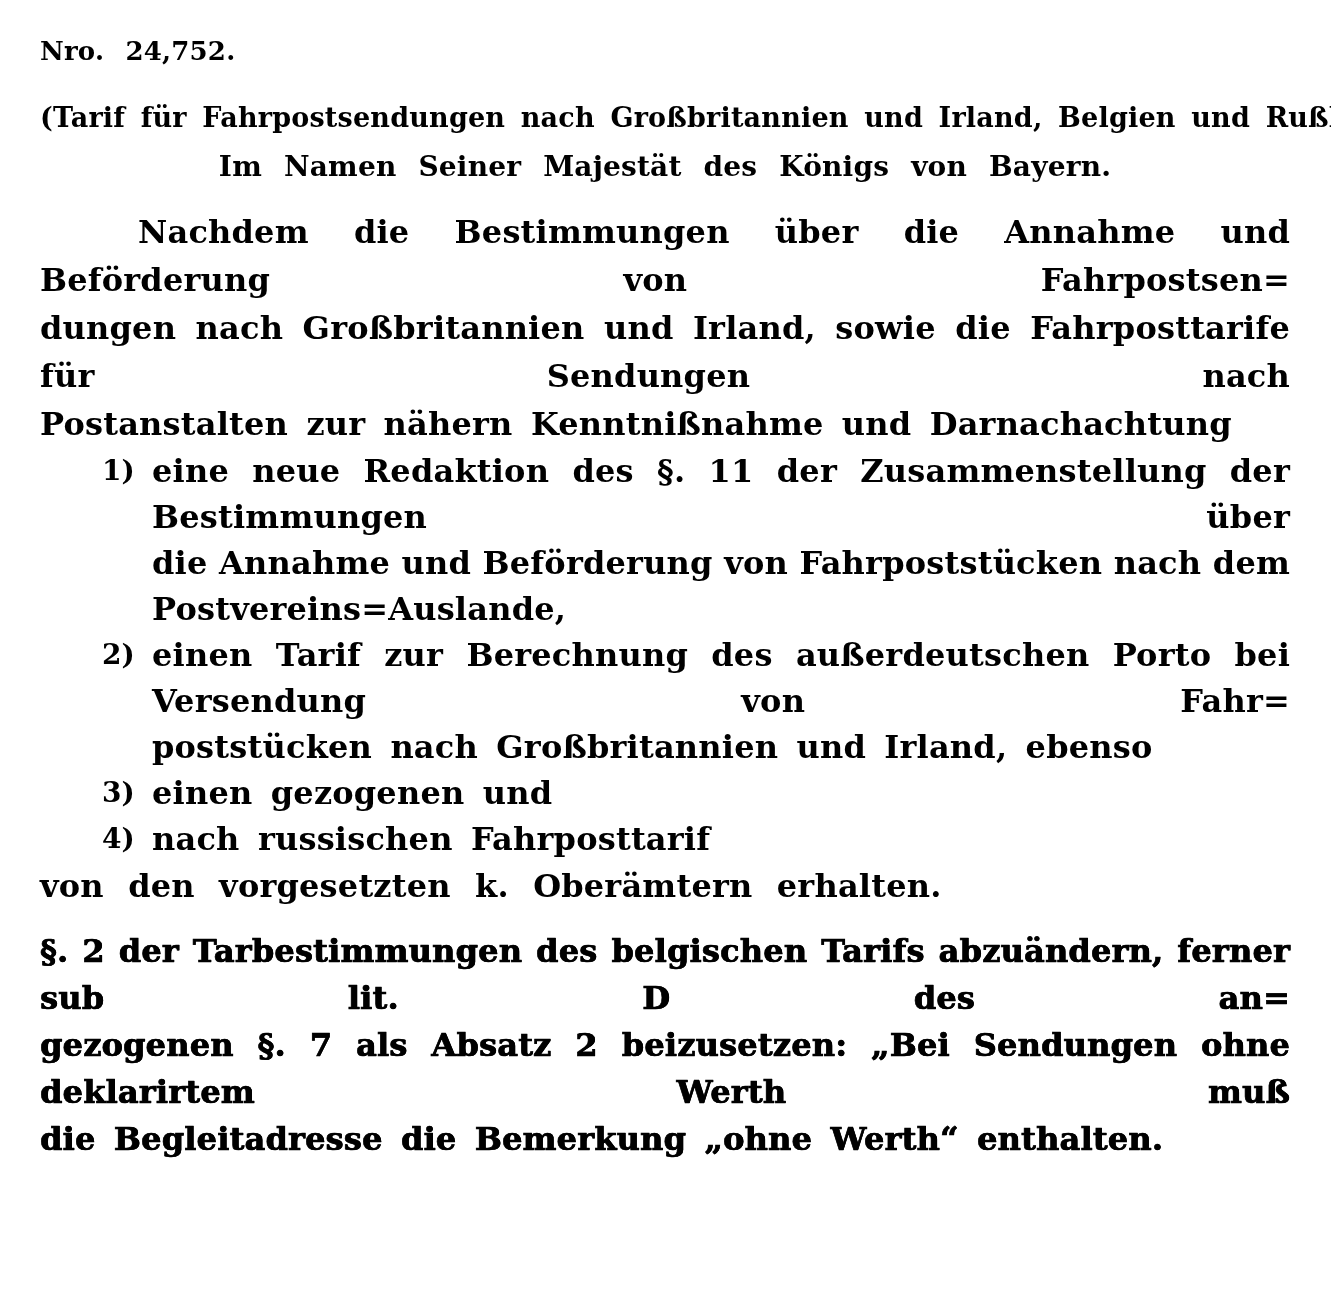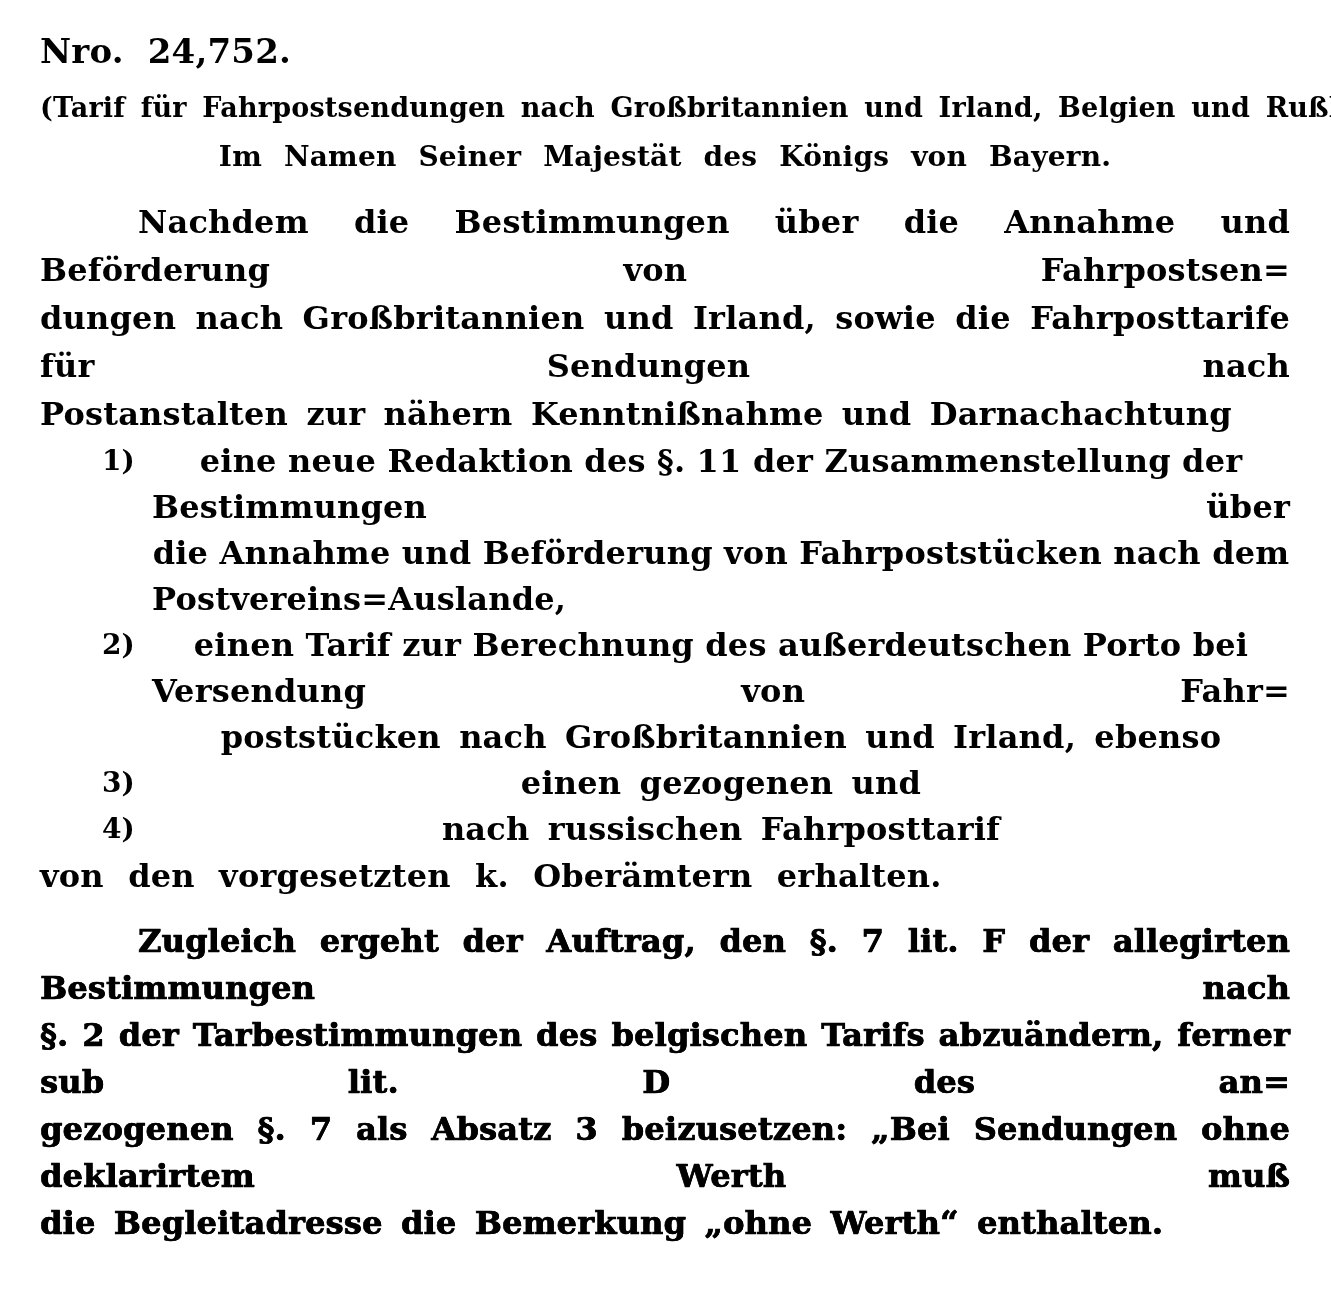--- a/index.html
+++ b/index.html
@@ -34,24 +34,24 @@
     text-align-last: justify;
   }
   .wide { word-spacing: 13px; }
   .mid  { word-spacing: 7px; }
   
   .fat {
     -webkit-text-stroke: 0.7px #000000;
     text-shadow: 0.4px 0 0 #000000;
   }
   .doc-number {
-    font-size: 34px;
+    font-size: 26px;
     line-height: 50px;
     word-spacing: 12px;
-    margin-bottom: 8px;
+    margin-bottom: 18px;
   }
   .subject {
     font-size: 27px;
     line-height: 48px;
     text-align: center;
     word-spacing: 6px;
   }
   .proclamation {
     font-size: 28px;
     line-height: 50px;
@@ -63,21 +63,21 @@
   .list-item {
     display: flex;
     margin-left: 62px;
   }
   .list-item .marker {
     flex: 0 0 50px;
     font-size: 28px;
     line-height: 46px;
   }
   .list-item .item-lines { flex: 1 1 auto; min-width: 0; }
-  .list-item .line { line-height: 46px; text-align: center; }
+  .list-item .line { line-height: 46px; }
   .para2 .line, .para3 .line { line-height: 47px; }
 </style>
 </head>
 <body>
 
 <div class="page">
 
   <div class="line doc-number">Nro. 24,752.</div>
 
   <div class="line subject">(Tarif für Fahrpostsendungen nach Großbritannien und Irland, Belgien und Rußland betr.)</div>
@@ -114,19 +114,18 @@
     <div class="list-item">
       <div class="marker">4)</div>
       <div class="item-lines">
         <div class="line mid">nach russischen Fahrposttarif</div>
       </div>
     </div>
     <div class="line wide">von den vorgesetzten k. Oberämtern erhalten.</div>
   </div>
 
   <div class="para para2 fat" style="margin-top:18px">
-    <div class="line jl first">Zugleich ergeht der Auftrag, den §. 7 lit. F der allegirten Bestimmungen nach</div>
     <div class="line jl">§. 2 der Tarbestimmungen des belgischen Tarifs abzuändern, ferner sub lit. D des an=</div>
-    <div class="line jl">gezogenen §. 7 als Absatz 3 beizusetzen: „Bei Sendungen ohne deklarirtem Werth muß</div>
+    <div class="line jl">gezogenen §. 7 als Absatz 2 beizusetzen: „Bei Sendungen ohne deklarirtem Werth muß</div>
     <div class="line mid">die Begleitadresse die Bemerkung „ohne Werth“ enthalten.</div>
   </div>
 
 </div>
 
 </body></html>

